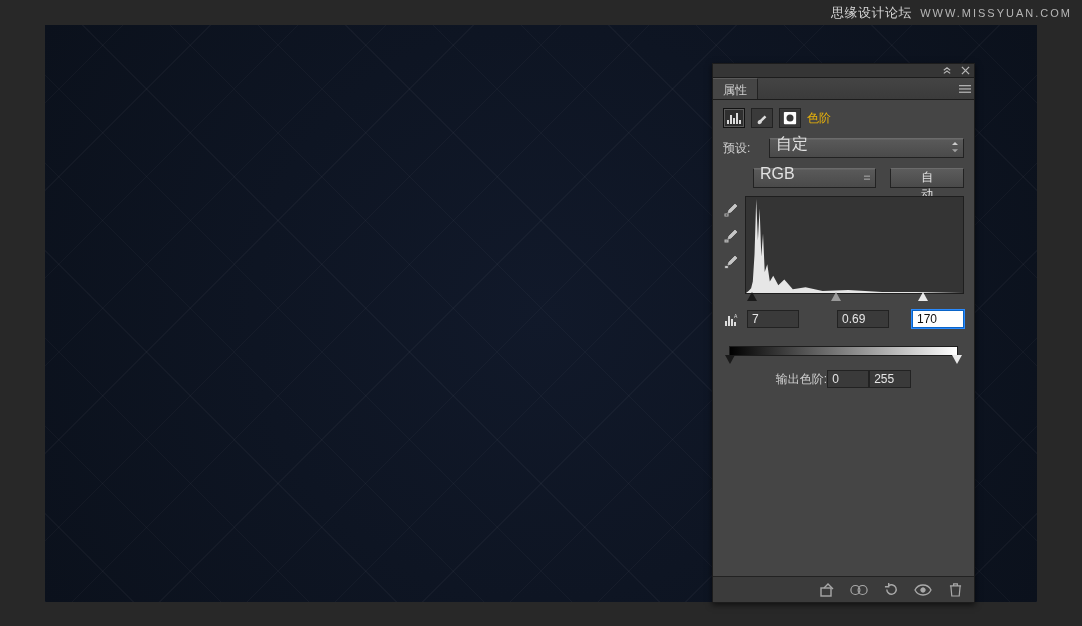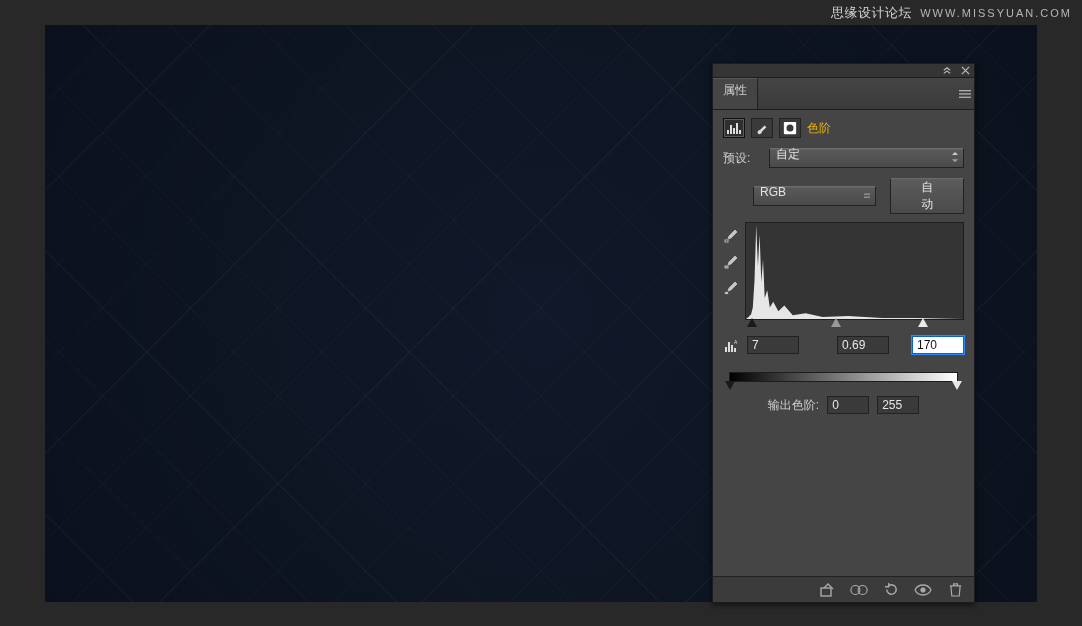--- a/index.html
+++ b/index.html
@@ -38,40 +38,40 @@
   .panel {
     position: absolute; top: 63px; left: 712px; width: 263px; height: 540px;
     background: #454545; border: 1px solid #1c1c1c; box-shadow: 0 2px 6px rgba(0,0,0,0.6);
   }
   .panel-topbar {
     height: 14px; background: #353535; border-bottom: 1px solid #1c1c1c;
     display: flex; justify-content: flex-end; align-items: center; padding-right: 4px; gap: 8px;
   }
   .panel-topbar .tb-icon { width: 10px; height: 10px; display:flex; align-items:center; justify-content:center; cursor: pointer; }
   .tb-collapse svg, .tb-close svg { stroke:#b9b9b9; stroke-width:1.4; fill:none;}
-  .panel-tabs { height: 32px; background: linear-gradient(#444,#3b3b3b); border-bottom: 1px solid #1c1c1c; display:flex; align-items:stretch; }
+  .panel-tabs { height: 22px; background: linear-gradient(#444,#3b3b3b); border-bottom: 1px solid #1c1c1c; display:flex; align-items:stretch; }
   .panel-tab {
     padding: 0 10px; line-height: 22px; background:#454545; border-right:1px solid #222; font-size:12px; color:#d0d0d0;
     border-top: 1px solid #5a5a5a;
   }
   .panel-menu { margin-left:auto; width:18px; display:flex; align-items:center; justify-content:center; cursor:pointer; }
   .panel-menu svg { fill:#b0b0b0; }
   .panel-body { padding: 8px 10px 6px 10px; }
   .adj-row { display:flex; align-items:center; gap:6px; margin-bottom:10px; }
   .adj-icon { width:22px; height:20px; border:1px solid #222; background:#3a3a3a; display:flex; align-items:center; justify-content:center; }
   .adj-icon.active { background:#2f2f2f; border-color:#111; box-shadow: inset 0 0 0 1px #5a5a5a; }
   .adj-icon svg { fill:#dcdcdc; }
   .adj-label { color:#eab308; font-size:12px; }
 
   .field-row { display:flex; align-items:center; gap:12px; margin-bottom:10px; }
   .label { font-size:12px; color:#cfcfcf; min-width:34px; }
 
   .dropdown, .dropdown-sm {
     height: 20px; background: linear-gradient(#5a5a5a,#4a4a4a);
-    border: 1px solid #222; border-top-color:#6b6b6b; color:#e2e2e2; font-size:12px;
+    border: 1px solid #222; border-top-color:#6b6b6b; color:#e2e2e2; font-size:16px;
     display:flex; align-items:center; padding: 0 18px 8px 6px; position:relative; cursor:pointer;
     box-shadow: 0 1px 0 rgba(255,255,255,0.05) inset;
   }
   .dropdown { flex: 1; }
   .dropdown::after, .dropdown-sm::after {
     content:""; position:absolute; right:5px; top:50%; width:6px; height:6px; transform:translateY(-56%);
     background:
       linear-gradient(#ddd,#ddd) no-repeat center 1px / 6px 1px,
       linear-gradient(#ddd,#ddd) no-repeat center 4px / 6px 1px;
     opacity:.65;
@@ -81,21 +81,21 @@
     border-left:3px solid transparent; border-right:3px solid transparent;
   }
   .dropdown.caret-updown::before{
     content:""; position:absolute; right:5px; top:3px;
     border-left:3px solid transparent; border-right:3px solid transparent; border-bottom:3px solid #ccc;
   }
   .dropdown.caret-updown::after{ top:auto; bottom:3px; border-top:3px solid #ccc; }
   .channel-row { display:flex; gap:14px; align-items:center; margin-bottom:8px; padding-left:30px; }
   .dropdown-sm { width: 125px; }
   .btn-auto {
-    height:36px; padding:0 24px; background:linear-gradient(#5c5c5c,#4a4a4a);
+    height:20px; padding:0 24px; background:linear-gradient(#5c5c5c,#4a4a4a);
     border:1px solid #222; border-top-color:#6b6b6b; color:#e3e3e3; font-size:12px; cursor:pointer;
   }
 
   .hist-area { display:flex; gap:6px; }
   .eyedroppers { display:flex; flex-direction:column; gap:10px; padding-top:6px; }
   .eyedrop { width:16px; height:16px; cursor:pointer; opacity:.85; }
   .eyedrop svg { stroke:#cfcfcf; fill:#cfcfcf; }
 
   .histogram {
     flex:1; height:98px; background:#343434; border:1px solid #1e1e1e; position:relative; overflow:hidden;
@@ -118,21 +118,21 @@
     font-size:12px; padding:0 4px; display:flex; align-items:center;
   }
   .numbox.mid { margin-left:30px; }
   .numbox.right { margin-left:auto; background:#fff; color:#111; border:1px solid #0a64c8; box-shadow:0 0 0 1px #2a8bff; }
 
   .gradient-bar { height:10px; margin:18px 6px 2px 6px; position:relative;
     background: linear-gradient(to right,#000,#fff); border:1px solid #1d1d1d; }
   .grad-tri { position:absolute; bottom:-9px; width:0;height:0; border-left:5px solid transparent;border-right:5px solid transparent;border-top:9px solid #1a1a1a; transform:translateX(-5px); cursor:pointer;}
   .grad-tri.white{ border-top-color:#e8e8e8; }
 
-  .output-row { display:flex; gap:8px; align-items:center; justify-content:center; margin-top:14px; }
+  .output-row { display:flex; gap:0; align-items:center; justify-content:center; margin-top:14px; }
   .output-row .label { min-width:auto; }
   .numbox.sm { width:42px; }
 
   .panel-footer {
     position:absolute; left:0; right:0; bottom:0; height:26px; border-top:1px solid #222;
     background:#3b3b3b; display:flex; align-items:center; justify-content:flex-end; gap:14px; padding:0 10px;
   }
   .ft-icon { width:18px; height:18px; display:flex; align-items:center; justify-content:center; cursor:pointer; opacity:.85; }
   .ft-icon svg { fill:#bdbdbd; stroke:#bdbdbd; }
 </style>

